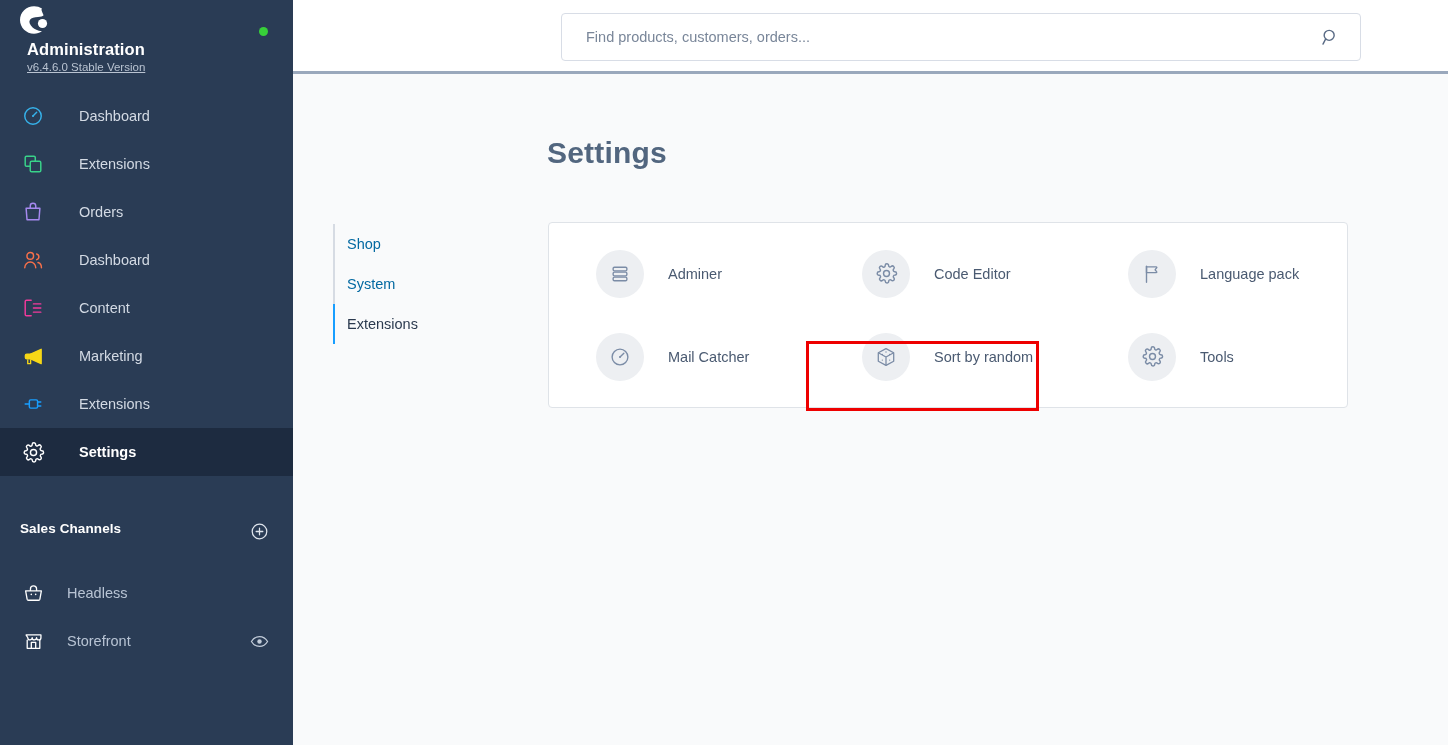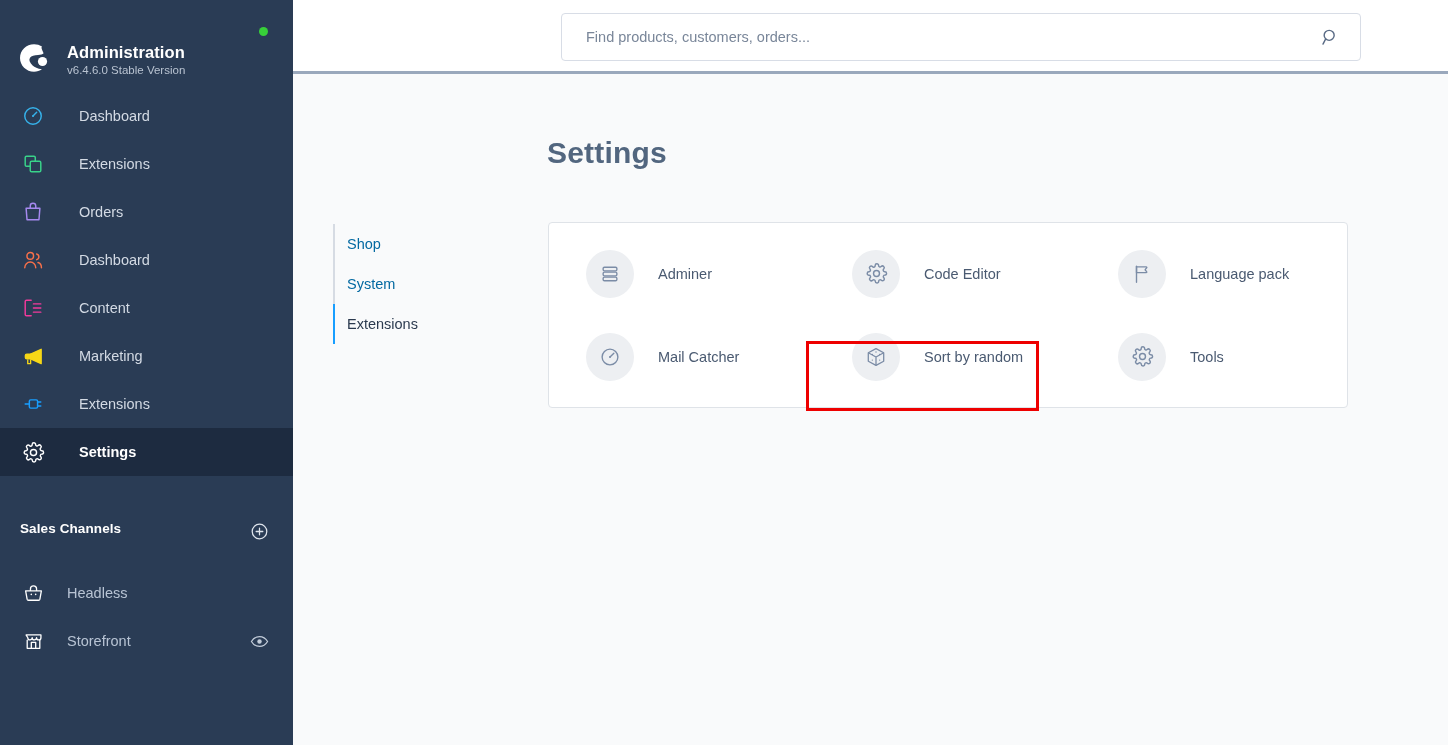--- a/index.html
+++ b/index.html
@@ -25,23 +25,24 @@
     height: 745px;
     background: #2a3c55;
     flex: 0 0 293px;
     position: relative;
     overflow: hidden;
   }
 
   .sidebar-header {
     height: 78px;
     display: flex;
-    align-items: flex-end;
+    align-items: flex-start;
     padding: 0 21px 0 14px;
     position: relative;
+    flex-direction: column;
   }
 
   .logo-mark {
     width: 40px;
     height: 40px;
     flex: 0 0 40px;
     display: flex;
     align-items: center;
     justify-content: center;
   }
@@ -59,20 +60,21 @@
     font-weight: bold;
     line-height: 19px;
     letter-spacing: 0.1px;
   }
 
   .brand-version {
     color: #b9c3d1;
     font-size: 11.5px;
     line-height: 15px;
     margin-top: 1px;
+    text-decoration: underline;
   }
 
   .status-dot {
     position: absolute;
     right: 25px;
     top: 27px;
     width: 9px;
     height: 9px;
     border-radius: 50%;
     background: #37d039;
@@ -288,21 +290,21 @@
     top: 148px;
     width: 800px;
     height: 186px;
     background: #ffffff;
     border: 1px solid #dfe3e8;
     border-radius: 4px;
   }
 
   .ext-grid {
     position: absolute;
-    left: 6px;
+    left: 16px;
     top: 0;
     width: 100%;
     height: 100%;
     display: grid;
     grid-template-columns: 1fr 1fr 1fr;
     grid-template-rows: 1fr 1fr;
     padding: 9px 0 9px 0;
   }
 
   .ext-item {

